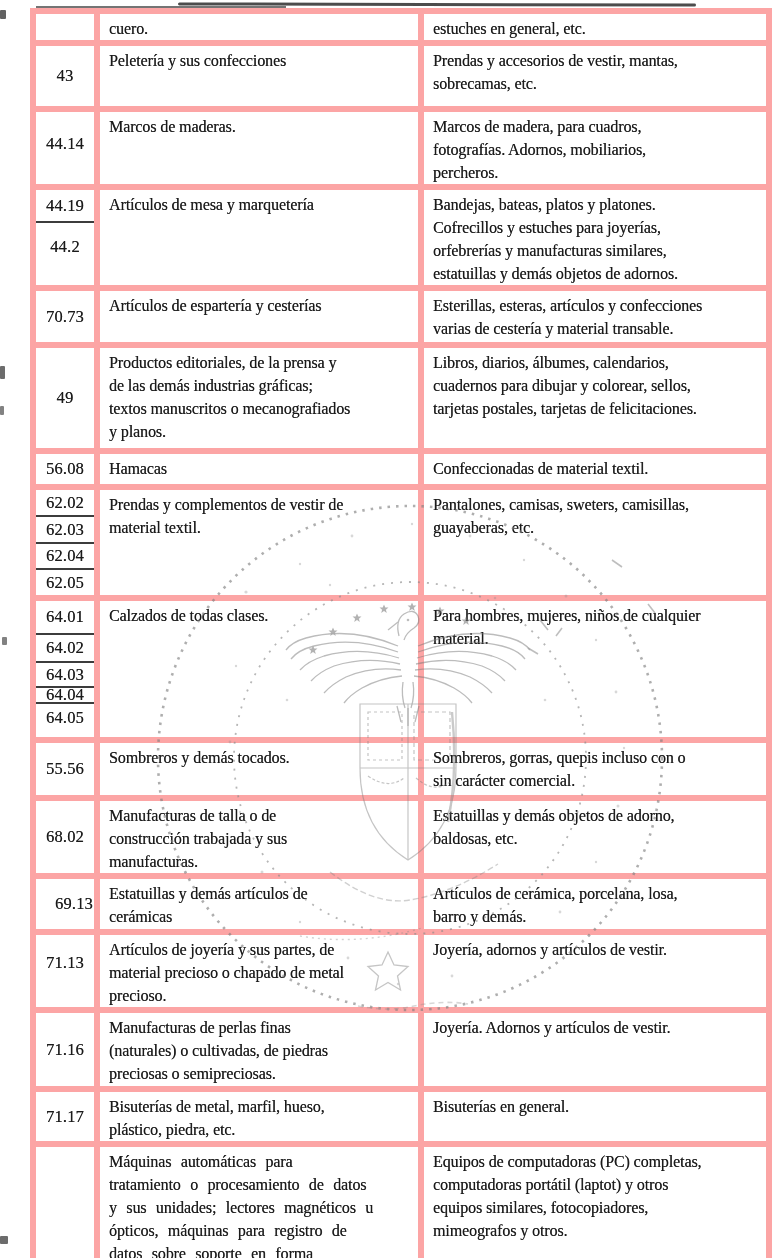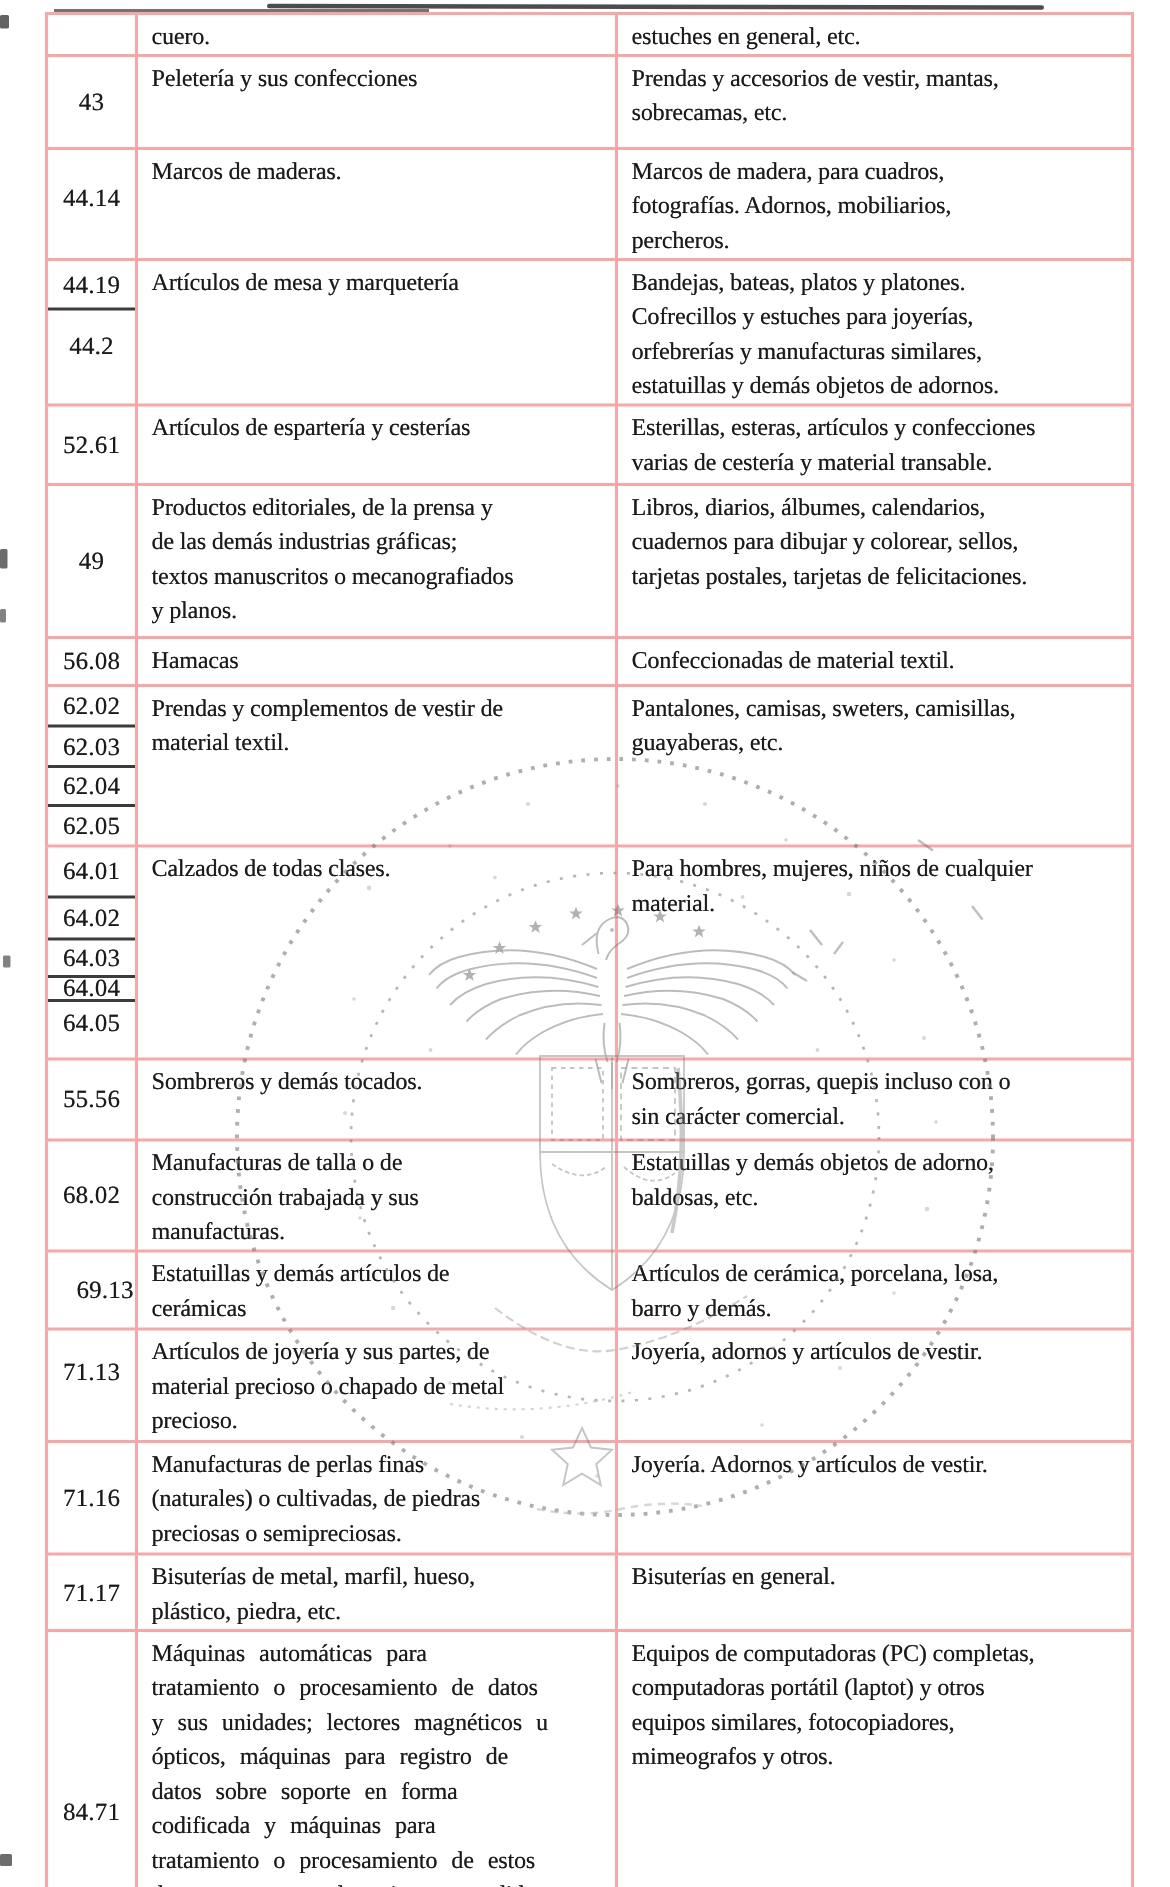--- a/index.html
+++ b/index.html
@@ -8,21 +8,21 @@
     background:#ffffff;overflow:hidden;
     font-family:"Liberation Serif","DejaVu Serif",serif;
     color:#1a1a1a;
   }
   
   table.tariff{
     position:absolute;left:30px;top:8px;width:718px;
     border-collapse:collapse;table-layout:fixed;
   }
   table.tariff td{
-    border:2px solid #fca5a5;vertical-align:top;padding:0;
+    border:6px solid #fca5a5;vertical-align:top;padding:0;
   }
   td.c-code{width:58px;}
   td.c-desc{width:318px;}
   td.c-det{width:342px;}
   .code-sub{
     box-sizing:border-box;
     display:flex;align-items:center;justify-content:center;
     font-size:16.5px;letter-spacing:0.2px;
     border-bottom:2px solid #3c3c3c;
     text-shadow:0.2px 0.2px 0.4px rgba(25,25,25,.7);
@@ -118,21 +118,21 @@
           </td>
           <td class="c-det">
             <div class="cell-text">Bandejas, bateas, platos y platones.
 Cofrecillos y estuches para joyerías,
 orfebrerías y manufacturas similares,
 estatuillas y demás objetos de adornos.</div>
           </td>
         </tr>
         <tr style="height: 51px;">
           <td class="c-code">
-            <div class="code-sub" style="height: 51px;">52.61</div>
+            <div class="code-sub" style="height: 51px;">70.73</div>
           </td>
           <td class="c-desc">
             <div class="cell-text">Artículos de  espartería  y cesterías</div>
           </td>
           <td class="c-det">
             <div class="cell-text">Esterillas, esteras, artículos y confecciones
 varias de cestería y material transable.</div>
           </td>
         </tr>
         <tr style="height: 100px;">

